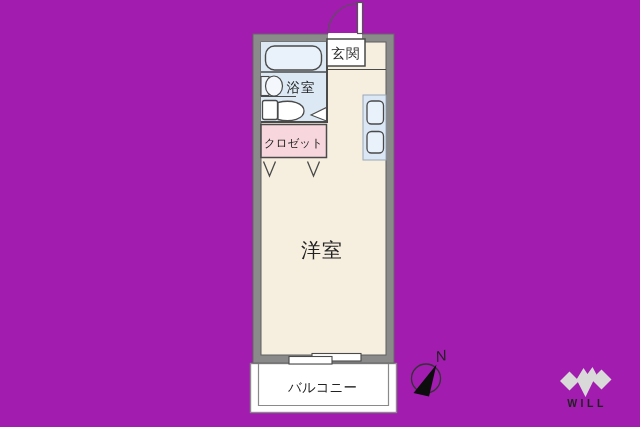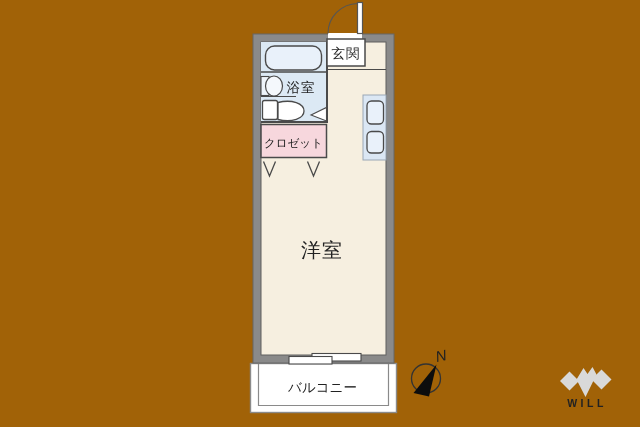--- a/index.html
+++ b/index.html
@@ -1,19 +1,19 @@
 <!DOCTYPE html>
 <html><head>
 <meta charset="utf-8">
 <style>
   html,body{margin:0;padding:0;background:#ffffff;}
   #canvas{
     position:relative;
     width:640px;height:427px;
-    background:#a16207;
+    background:#a21caf;
     overflow:hidden;
     font-family:"Liberation Sans", sans-serif;
   }
   svg text{
     font-family:"Liberation Sans", sans-serif;
     fill:#222222;
   }
   .jp-label{letter-spacing:1px;}
 </style>
 </head>

